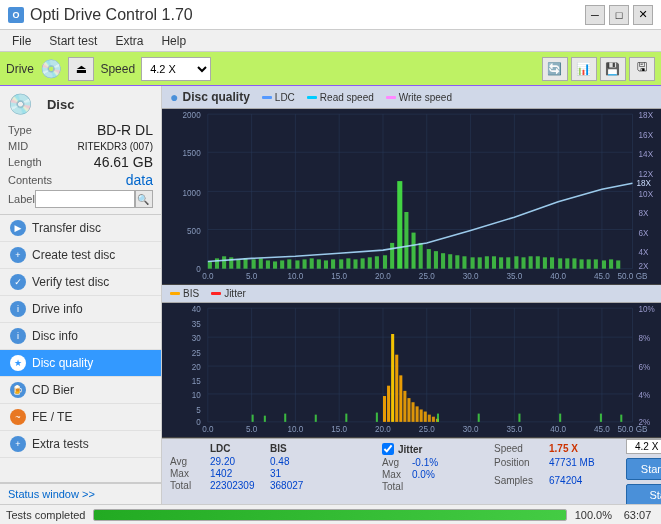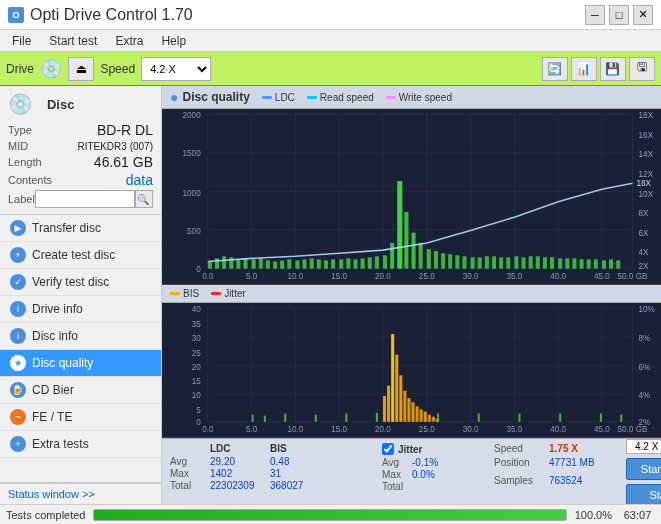--- a/index.html
+++ b/index.html
@@ -653,21 +653,21 @@
         <div style="display:grid; grid-template-columns: 55px 50px; margin-bottom:3px;">
           <span style="color:#555;">Speed</span>
           <span style="color:#cc3300; font-weight:600;">1.75 X</span>
         </div>
         <div style="display:grid; grid-template-columns: 55px 50px; margin-bottom:7px;">
           <span style="color:#555;">Position</span>
           <span style="color:#0044cc; font-weight:500;">47731 MB</span>
         </div>
         <div style="display:grid; grid-template-columns: 55px 50px;">
           <span style="color:#555;">Samples</span>
-          <span style="color:#0044cc; font-weight:500;">763524</span>
+          <span style="color:#0044cc; font-weight:500;">674204</span>
         </div>
       </div>
 
       <div style="width:1px; background:#aaa; margin: 2px 4px;"></div>
 
       <div style="display:flex; flex-direction:column; gap:4px; justify-content:center;">
         <select class="speed-select-inline">
           <option>4.2 X</option>
           <option>2 X</option>
           <option>Max</option>

